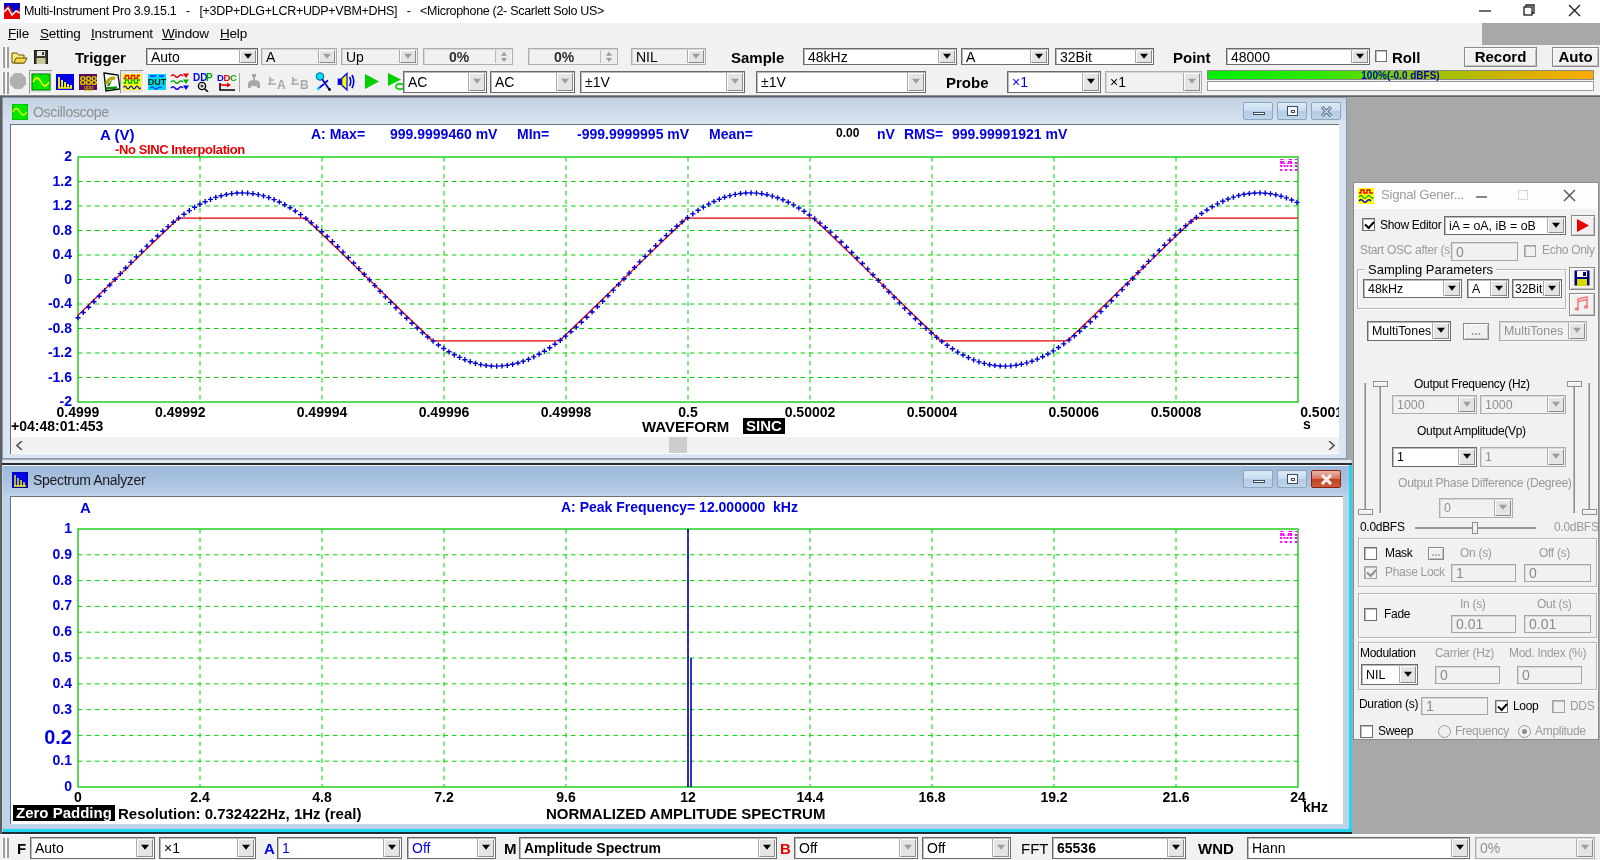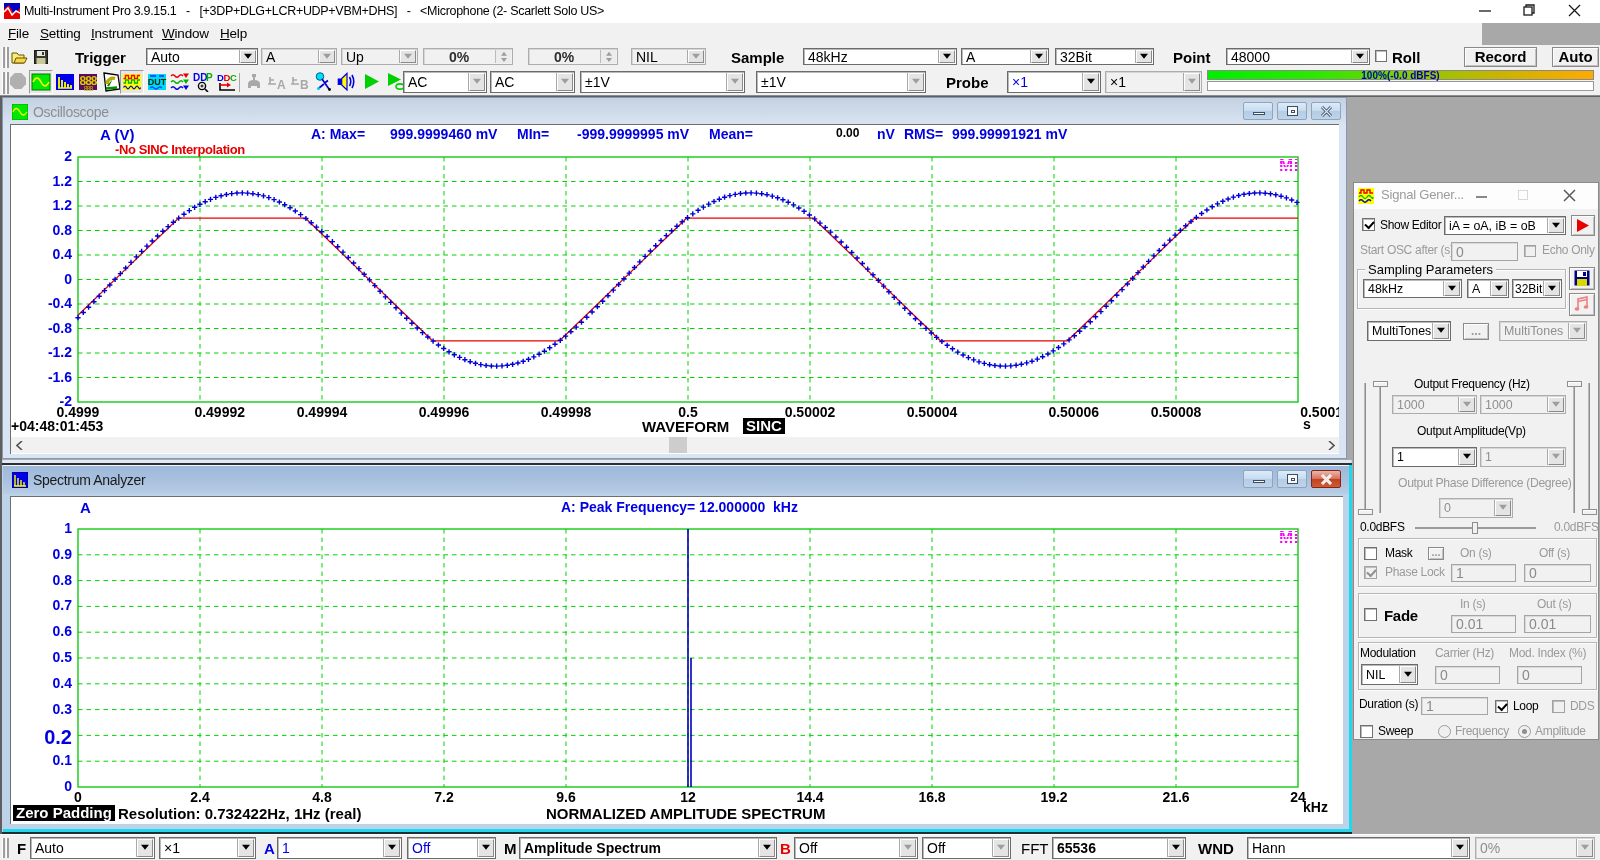--- a/index.html
+++ b/index.html
@@ -288,21 +288,21 @@
 <div class="lb" style="left:0px;top:73.0px;width:61px;text-align:right;color:#0000e0;font-size:14px;font-weight:bold">1.2</div>
 <div class="lb" style="left:0px;top:97.5px;width:61px;text-align:right;color:#0000e0;font-size:14px;font-weight:bold">0.8</div>
 <div class="lb" style="left:0px;top:122.0px;width:61px;text-align:right;color:#0000e0;font-size:14px;font-weight:bold">0.4</div>
 <div class="lb" style="left:0px;top:146.5px;width:61px;text-align:right;color:#0000e0;font-size:14px;font-weight:bold">0</div>
 <div class="lb" style="left:0px;top:171.0px;width:61px;text-align:right;color:#0000e0;font-size:14px;font-weight:bold">-0.4</div>
 <div class="lb" style="left:0px;top:195.5px;width:61px;text-align:right;color:#0000e0;font-size:14px;font-weight:bold">-0.8</div>
 <div class="lb" style="left:0px;top:220.0px;width:61px;text-align:right;color:#0000e0;font-size:14px;font-weight:bold">-1.2</div>
 <div class="lb" style="left:0px;top:244.5px;width:61px;text-align:right;color:#0000e0;font-size:14px;font-weight:bold">-1.6</div>
 <div class="lb" style="left:0px;top:269.0px;width:61px;text-align:right;color:#0000e0;font-size:14px;font-weight:bold">-2</div>
 <div class="lb" style="left:22px;top:280px;width:90px;text-align:center;color:#000;font-size:14px;font-weight:bold">0.4999</div>
-<div class="lb" style="left:144px;top:280px;width:90px;text-align:right;color:#000;font-size:14px;font-weight:bold">0.49992</div>
+<div class="lb" style="left:144px;top:280px;width:90px;text-align:left;color:#000;font-size:14px;font-weight:bold">0.49992</div>
 <div class="lb" style="left:266px;top:280px;width:90px;text-align:center;color:#000;font-size:14px;font-weight:bold">0.49994</div>
 <div class="lb" style="left:388px;top:280px;width:90px;text-align:center;color:#000;font-size:14px;font-weight:bold">0.49996</div>
 <div class="lb" style="left:510px;top:280px;width:90px;text-align:center;color:#000;font-size:14px;font-weight:bold">0.49998</div>
 <div class="lb" style="left:632px;top:280px;width:90px;text-align:center;color:#000;font-size:14px;font-weight:bold">0.5</div>
 <div class="lb" style="left:754px;top:280px;width:90px;text-align:center;color:#000;font-size:14px;font-weight:bold">0.50002</div>
 <div class="lb" style="left:876px;top:280px;width:90px;text-align:center;color:#000;font-size:14px;font-weight:bold">0.50004</div>
 <div class="lb" style="left:998px;top:280px;width:90px;text-align:right;color:#000;font-size:14px;font-weight:bold">0.50006</div>
 <div class="lb" style="left:1120px;top:280px;width:90px;text-align:center;color:#000;font-size:14px;font-weight:bold">0.50008</div>
 <div class="lb" style="left:1242px;top:280px;width:90px;text-align:right;color:#000;font-size:14px;font-weight:bold">0.5001</div>
 <div class="lb" style="left:1292px;top:292px;color:#000;font-size:14px;font-weight:bold;">s</div>
@@ -496,21 +496,21 @@
 <div class="tx dis" style="left:97px;top:381px;width:65px;height:18px;">
       <span class="t" style="color:#8a8a8a;font-size:14px;">1</span>
     </div>
 <div class="tx dis" style="left:170px;top:381px;width:67px;height:18px;">
       <span class="t" style="color:#8a8a8a;font-size:14px;">0</span>
     </div>
 <div class="grp" style="left:4px;top:410px;width:239px;height:45px"></div>
 <div class="lb" style="left:106px;top:415px;color:#9a9a9a;font-size:12px;font-weight:normal;letter-spacing:-0.3px">In (s)</div>
 <div class="lb" style="left:183px;top:415px;color:#9a9a9a;font-size:12px;font-weight:normal;letter-spacing:-0.3px">Out (s)</div>
 <div class="ck" style="left:10px;top:425px;width:13px;height:13px;"></div>
-<div class="lb" style="left:30px;top:425px;color:#000;font-size:15px;font-weight:bold;letter-spacing:-0.3px">Fade</div>
+<div class="lb" style="left:30px;top:425px;color:#000;font-size:12px;font-weight:normal;letter-spacing:-0.3px">Fade</div>
 <div class="tx dis" style="left:97px;top:432px;width:65px;height:18px;">
       <span class="t" style="color:#8a8a8a;font-size:14px;">0.01</span>
     </div>
 <div class="tx dis" style="left:170px;top:432px;width:67px;height:18px;">
       <span class="t" style="color:#8a8a8a;font-size:14px;">0.01</span>
     </div>
 <div class="grp" style="left:4px;top:459px;width:239px;height:48px"></div>
 <div class="lb" style="left:6px;top:464px;color:#000;font-size:12px;font-weight:normal;letter-spacing:-0.3px">Modulation</div>
 <div class="lb" style="left:81px;top:464px;color:#9a9a9a;font-size:12px;font-weight:normal;letter-spacing:-0.3px">Carrier (Hz)</div>
 <div class="lb" style="left:155px;top:464px;color:#9a9a9a;font-size:12px;font-weight:normal;letter-spacing:-0.3px">Mod. Index (%)</div>

